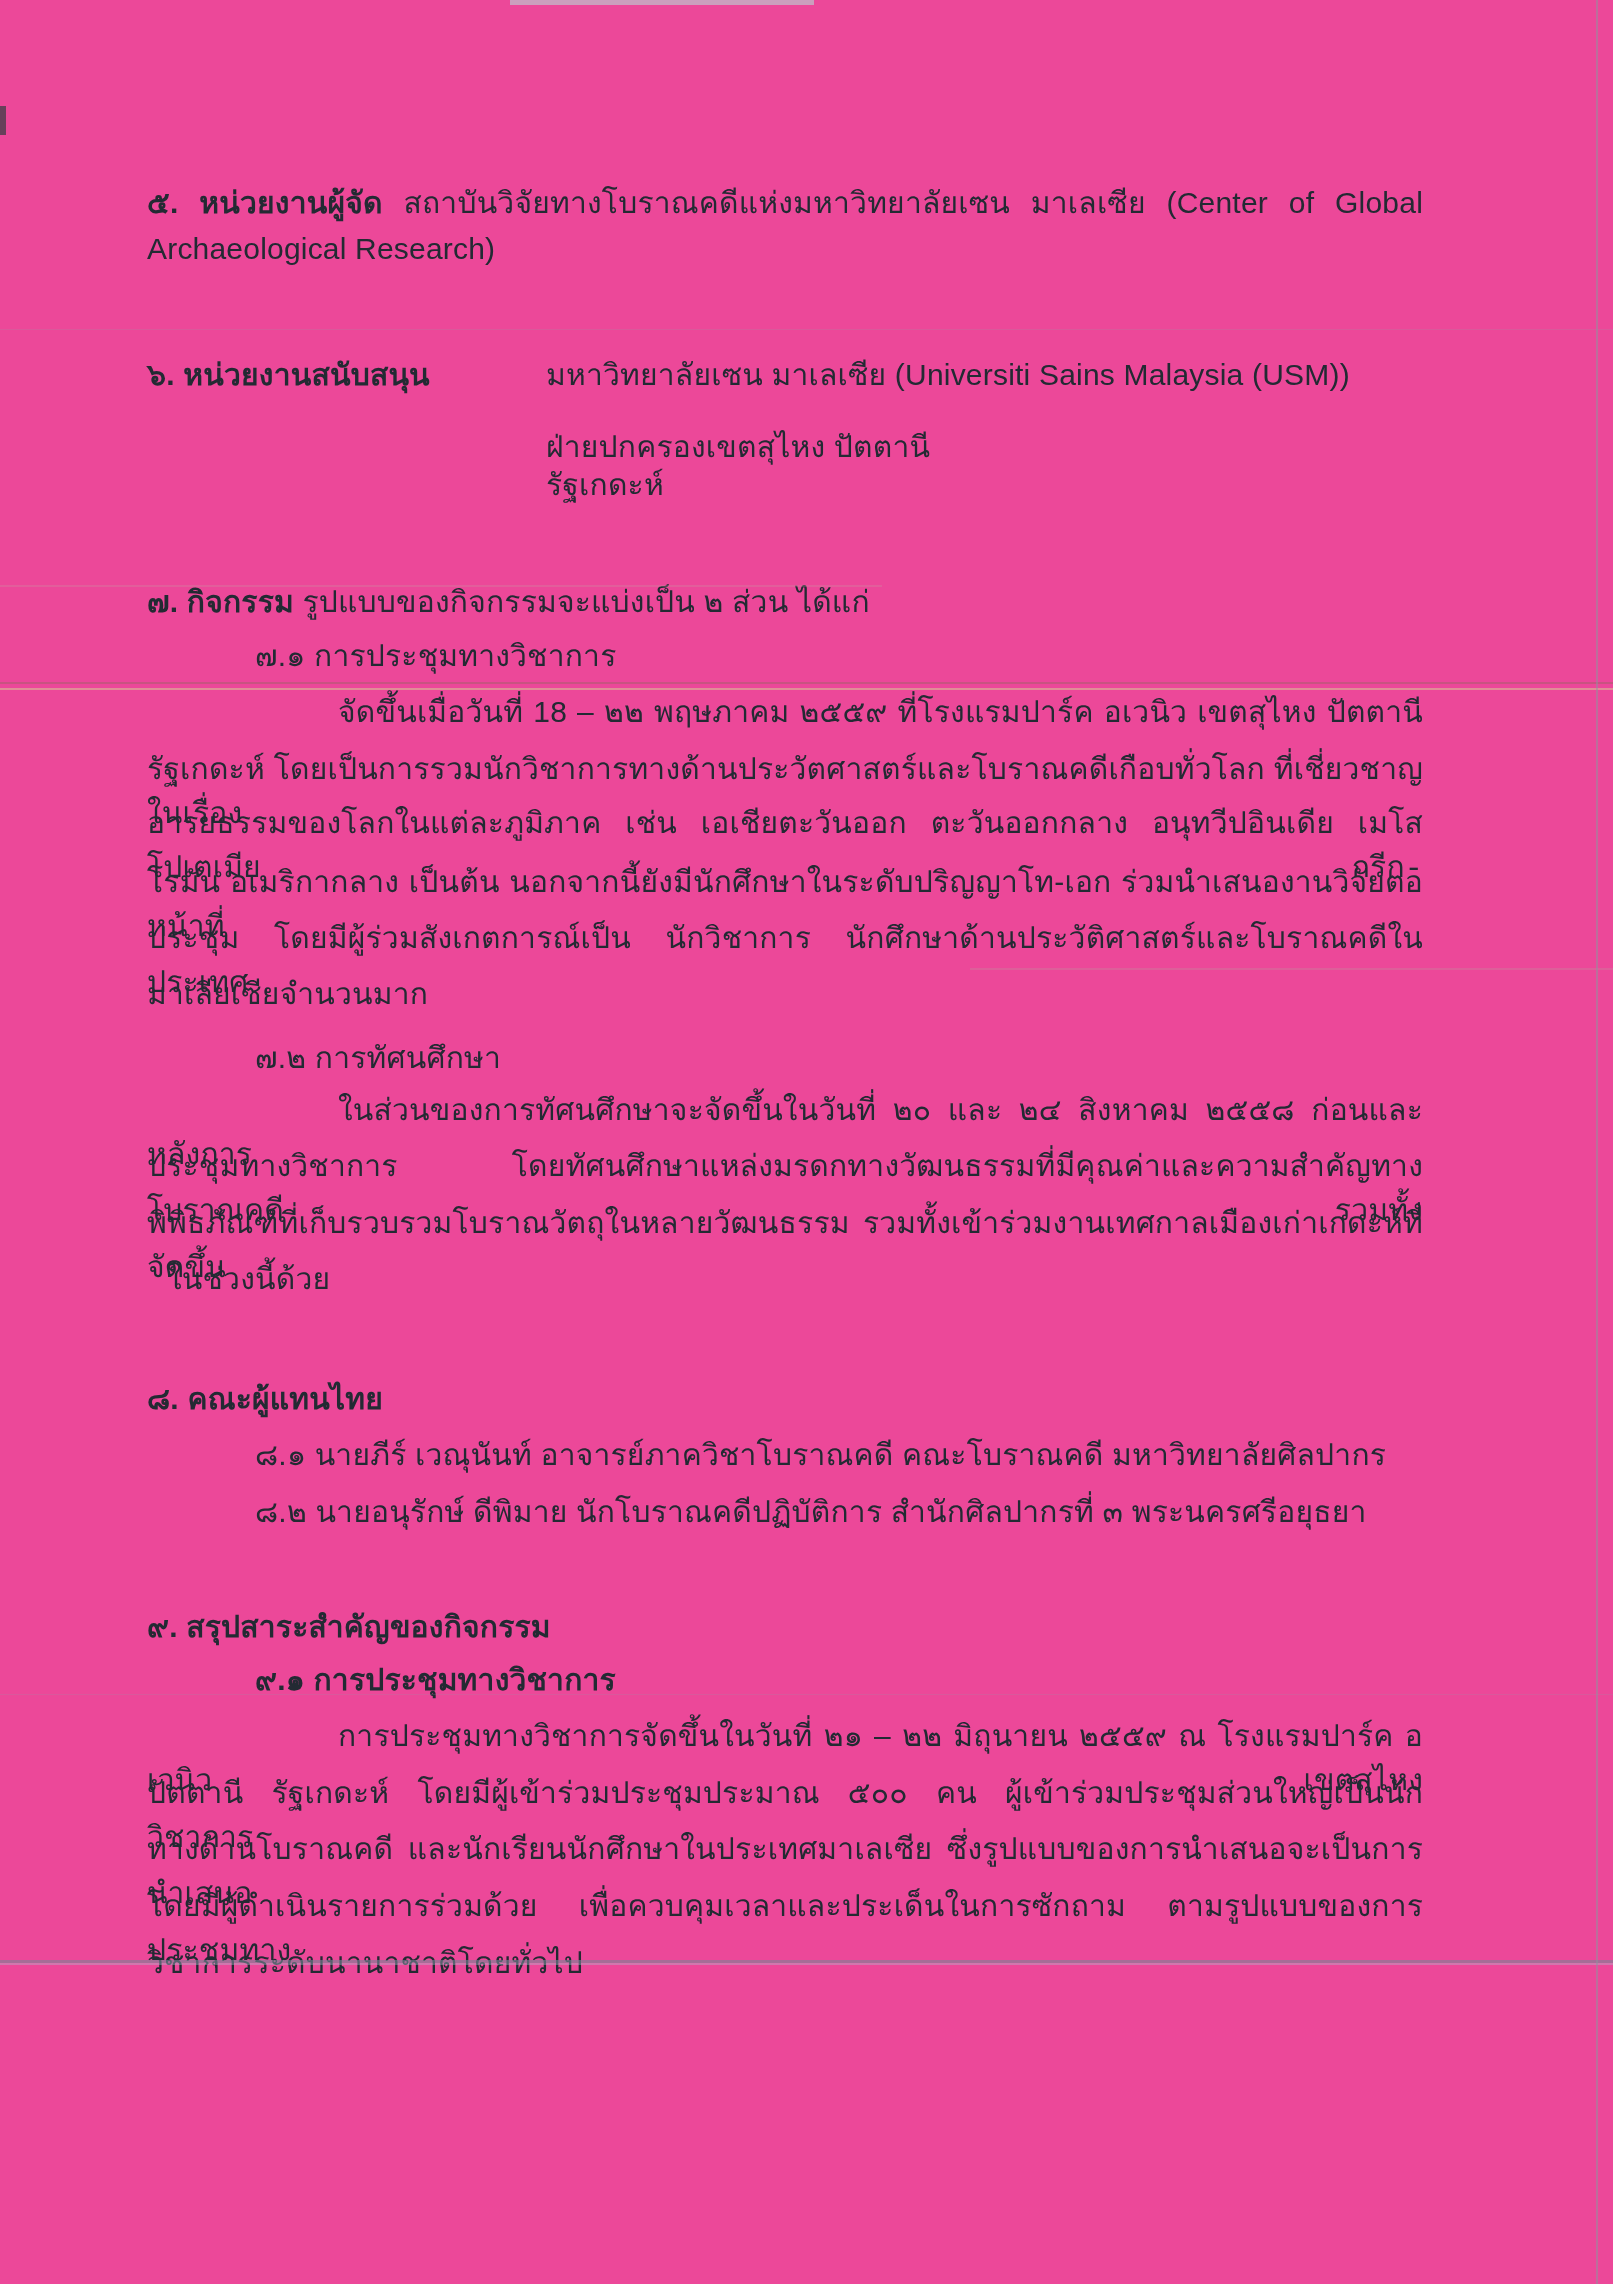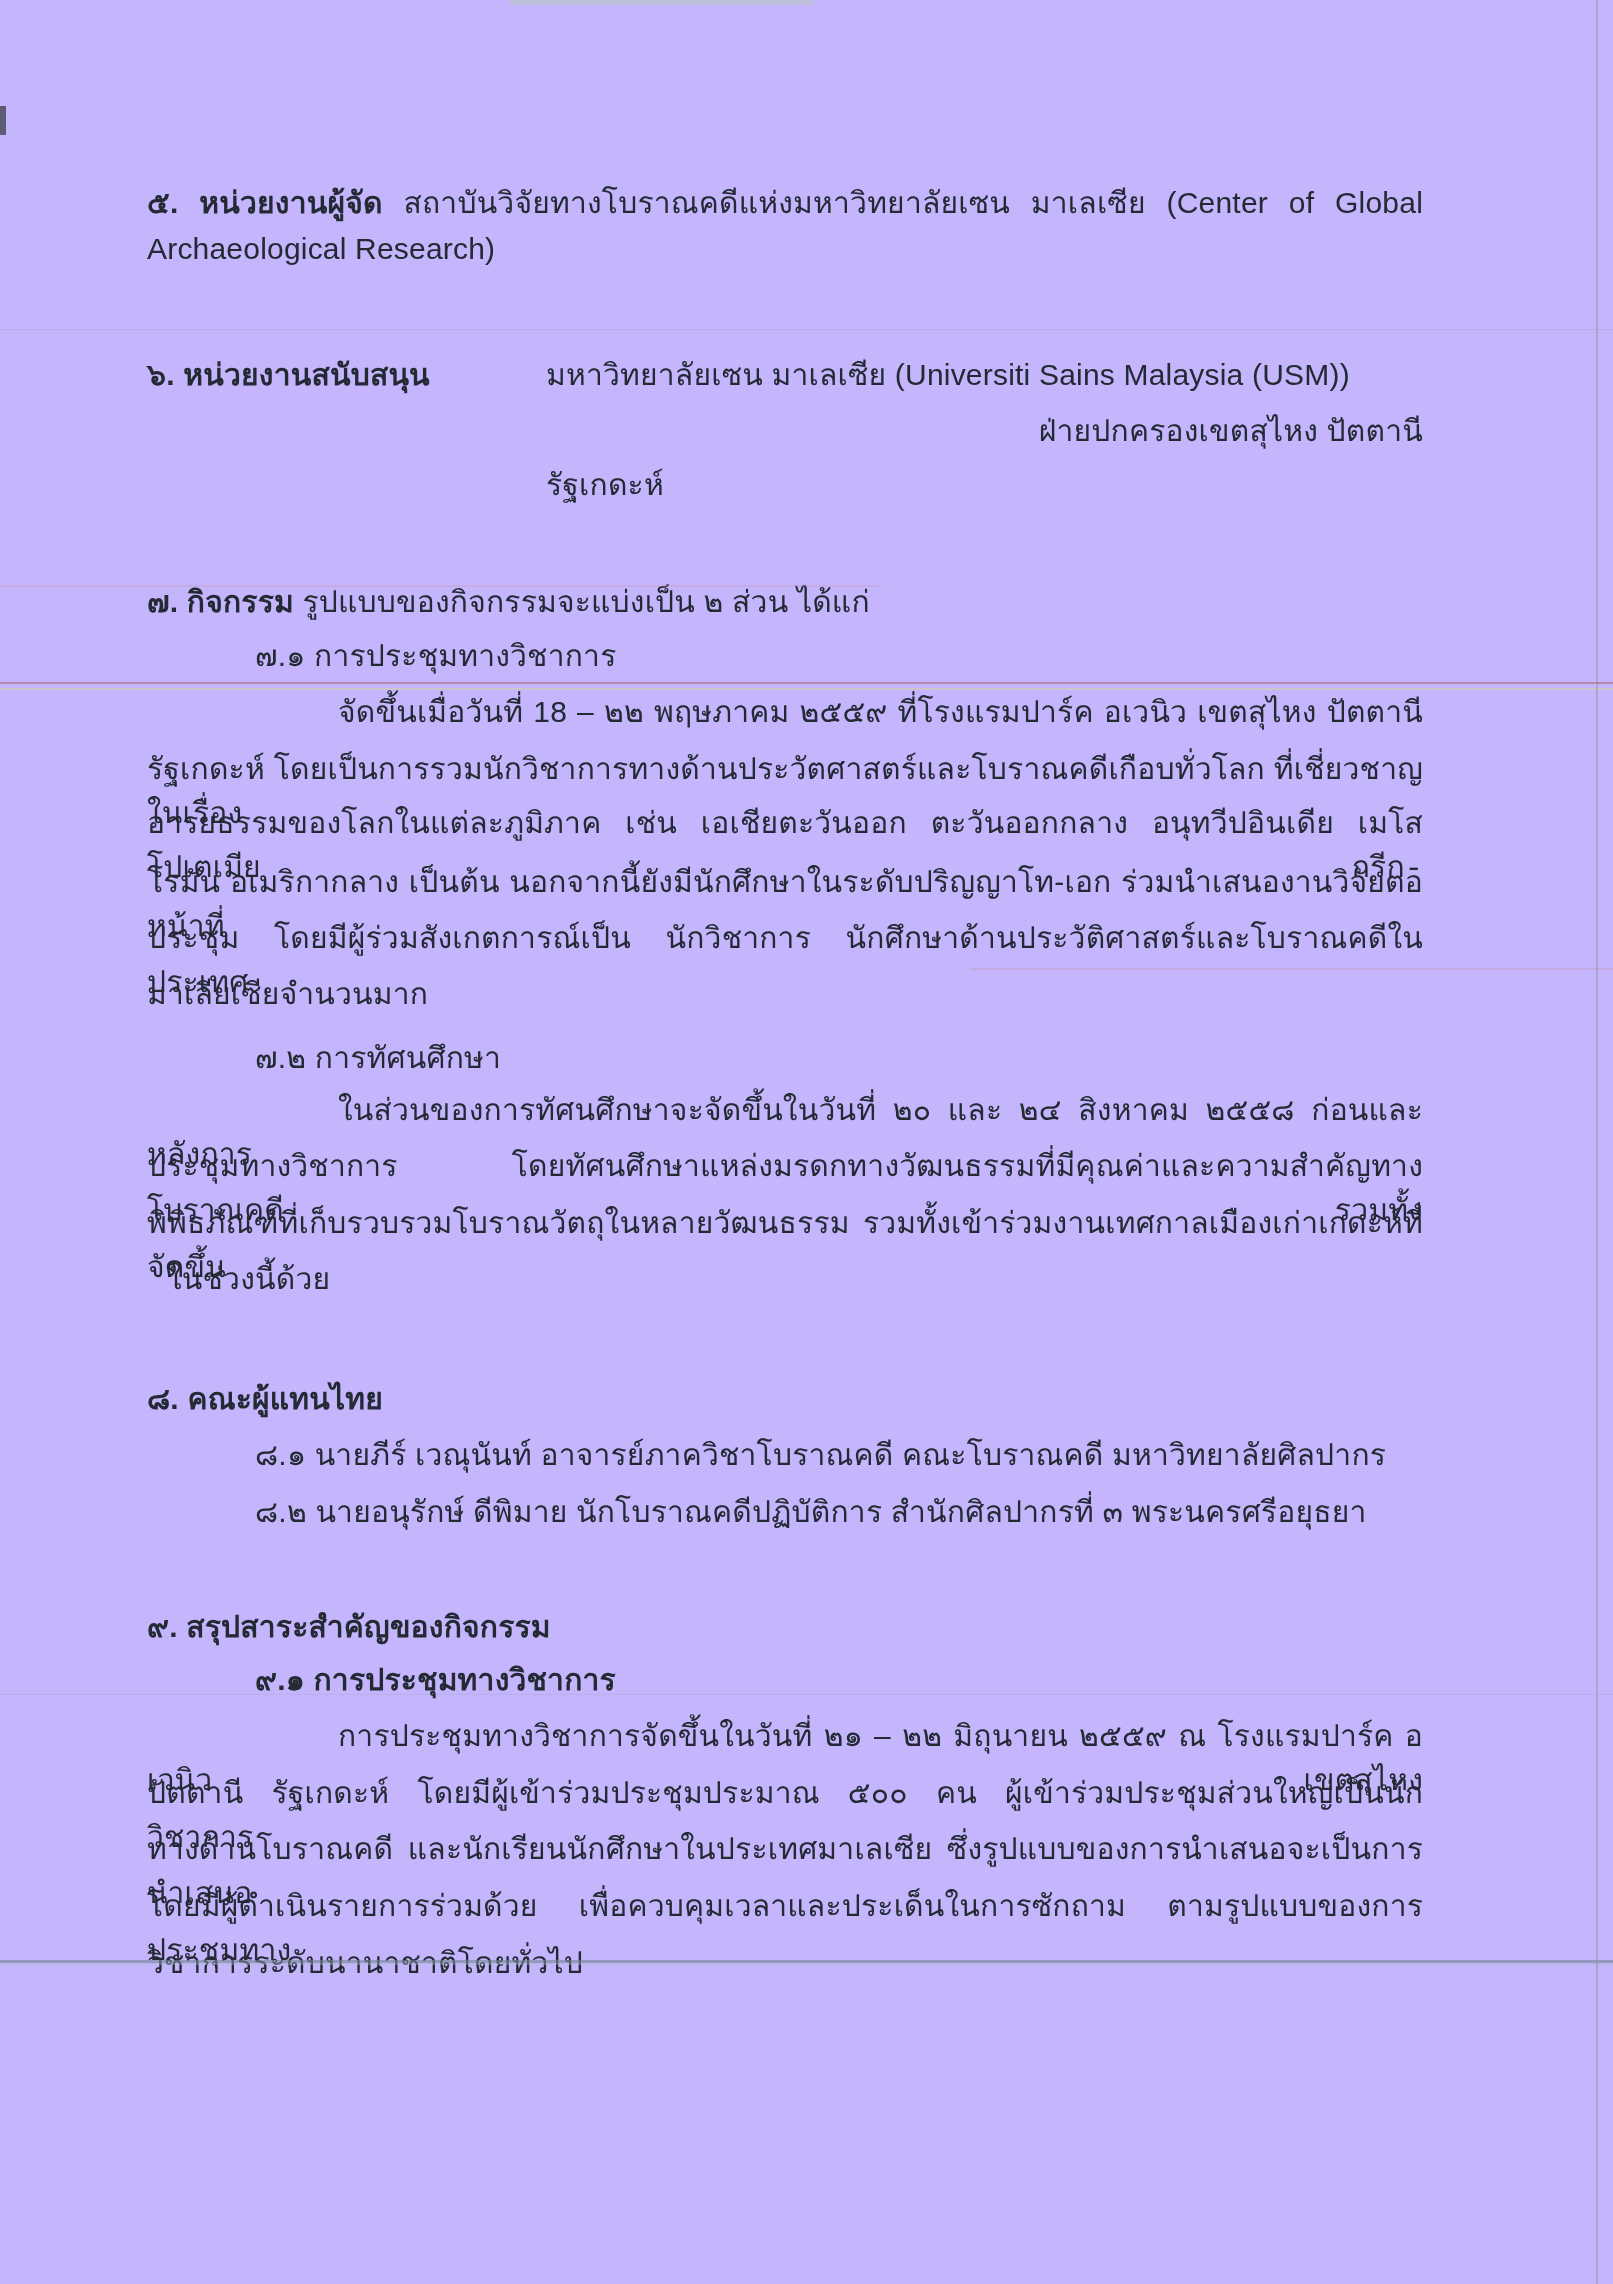--- a/index.html
+++ b/index.html
@@ -1,20 +1,20 @@
 <!DOCTYPE html>
 <html><head>
 <meta charset="utf-8">
 <style>
   html,body{margin:0;padding:0;background:#e8eaec;}
   .page{
     position:relative;
     width:1613px;height:2285px;
     margin:0 auto;
-    background:#c4b5fd;
+    background:#ec4899;
     overflow:hidden;
     font-family:"Liberation Sans","DejaVu Sans",sans-serif;
     color:#232a33;
   }
   .line{
     position:absolute;
     left:147px;
     right:190px;
     font-size:30px;
     line-height:1.45;
@@ -30,21 +30,21 @@
   .artifact{position:absolute;pointer-events:none;}
 </style>
 </head>
 <body>
 
 <div class="page">
   <div id="doc-lines">
       <div class="line just" style="top: 181px;"><span class="b">๕. หน่วยงานผู้จัด</span><span> สถาบันวิจัยทางโบราณคดีแห่งมหาวิทยาลัยเซน มาเลเซีย (Center of Global</span></div>
       <div class="line" style="top: 227px;"><span>Archaeological Research)</span></div>
       <div class="line" style="top: 353px;"><span class="b lbl" style="width: 399px;">๖. หน่วยงานสนับสนุน</span><span>มหาวิทยาลัยเซน มาเลเซีย (Universiti Sains Malaysia (USM))</span></div>
-      <div class="line" style="top: 409px; text-indent: 399px; text-align: right;"><span>ฝ่ายปกครองเขตสุไหง ปัตตานี</span></div>
+      <div class="line" style="top: 425px; text-indent: 399px;"><span>ฝ่ายปกครองเขตสุไหง ปัตตานี</span></div>
       <div class="line" style="top: 463px; text-indent: 399px;"><span>รัฐเกดะห์</span></div>
       <div class="line" style="top: 580px;"><span class="b">๗. กิจกรรม</span><span> รูปแบบของกิจกรรมจะแบ่งเป็น ๒ ส่วน ได้แก่</span></div>
       <div class="line" style="top: 634px; text-indent: 108px;"><span>๗.๑ การประชุมทางวิชาการ</span></div>
       <div class="line just" style="top: 690px; text-indent: 191px;"><span>จัดขึ้นเมื่อวันที่ 18 – ๒๒ พฤษภาคม ๒๕๕๙ ที่โรงแรมปาร์ค อเวนิว เขตสุไหง ปัตตานี</span></div>
       <div class="line just" style="top: 747px;"><span>รัฐเกดะห์ โดยเป็นการรวมนักวิชาการทางด้านประวัตศาสตร์และโบราณคดีเกือบทั่วโลก ที่เชี่ยวชาญในเรื่อง</span></div>
       <div class="line just" style="top: 804px; font-family: Liberation Mono, monospace;"><span>อารยธรรมของโลกในแต่ละภูมิภาค เช่น เอเชียตะวันออก ตะวันออกกลาง อนุทวีปอินเดีย เมโสโปเตเมีย กรีก-</span></div>
       <div class="line just" style="top: 860px;"><span>โรมัน อเมริกากลาง เป็นต้น นอกจากนี้ยังมีนักศึกษาในระดับปริญญาโท-เอก ร่วมนำเสนองานวิจัยต่อหน้าที่</span></div>
       <div class="line just" style="top: 916px;"><span>ประชุม โดยมีผู้ร่วมสังเกตการณ์เป็น นักวิชาการ นักศึกษาด้านประวัติศาสตร์และโบราณคดีในประเทศ</span></div>
       <div class="line" style="top: 972px;"><span>มาเลียเซียจำนวนมาก</span></div>
       <div class="line" style="top: 1036px; text-indent: 108px;"><span>๗.๒ การทัศนศึกษา</span></div>

